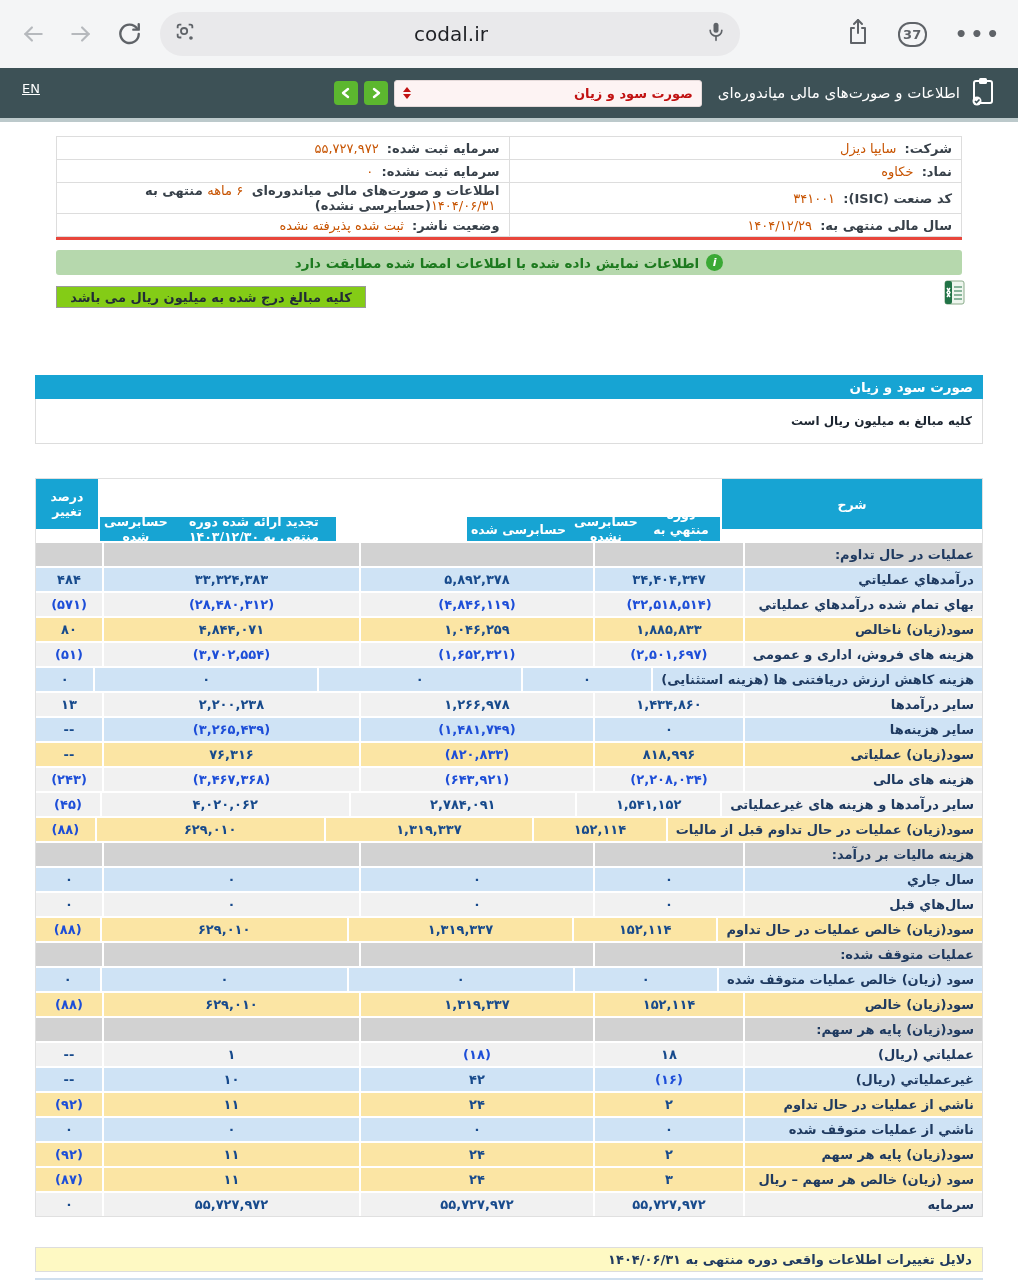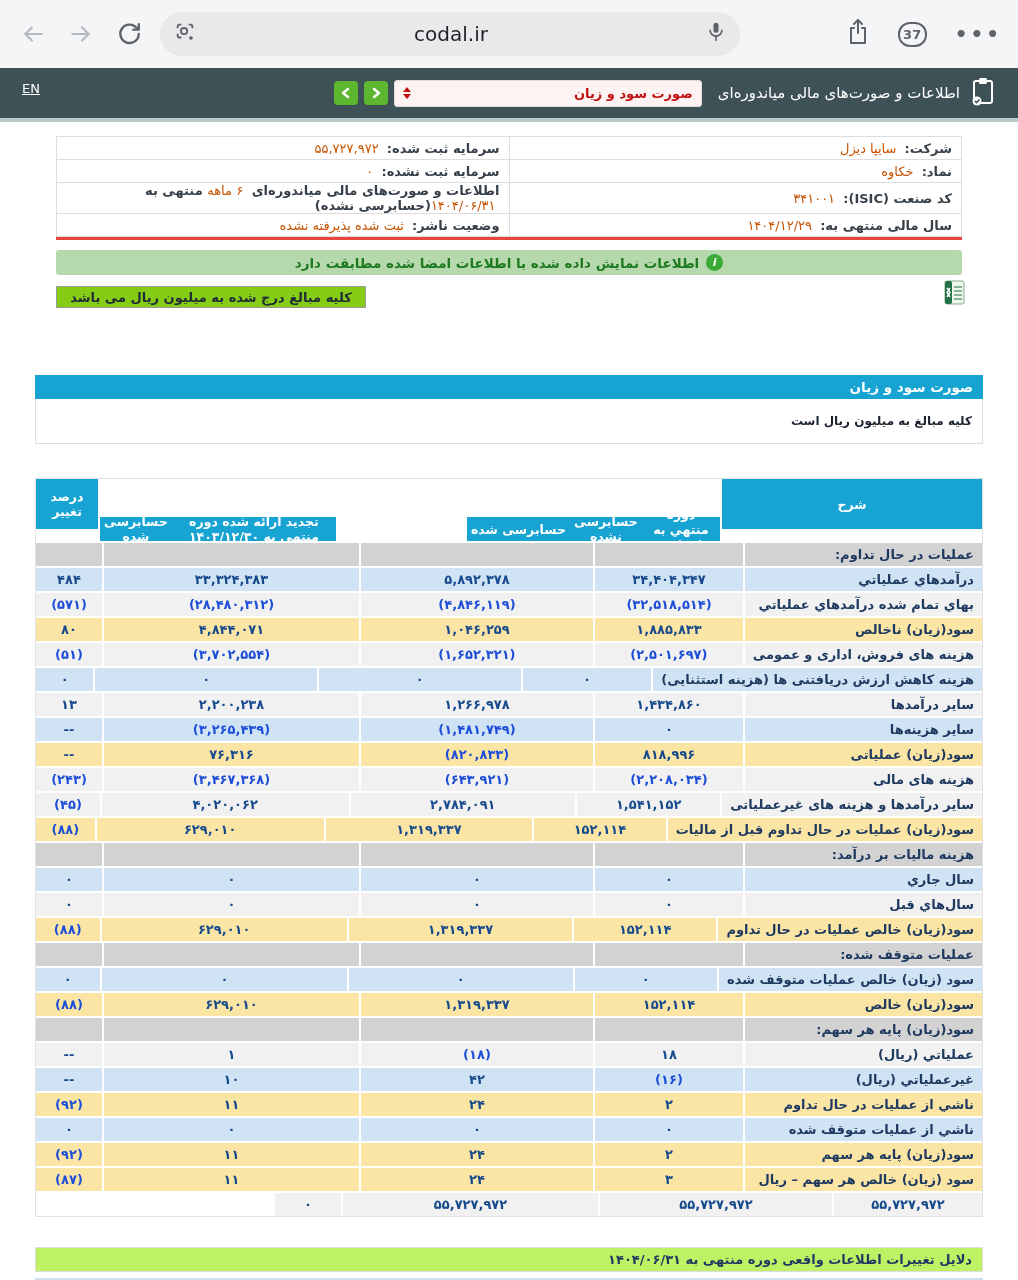--- a/index.html
+++ b/index.html
@@ -71,21 +71,21 @@
   .bg-blue .cell { background:#cfe3f5; }
   .bg-white .cell { background:#f1f1f1; }
   .bg-yellow .cell { background:#fbe5a4; }
   .bg-section .cell { background:#d2d2d2; }
   .lbl { color:#1f3a60; font-weight:bold; font-size:13px; white-space:nowrap; }
   .pos { color:#174a8c; font-weight:bold; font-size:13px; }
   .neg { color:#1d4ed8; font-weight:bold; font-size:13px; }
   .dash { color:#174a8c; font-weight:bold; font-size:13px; }
   
   .footer { margin:30px 35px 0; direction:rtl; }
-  .fbar { height:25px; background:#bef264; border:1px solid #ddd; display:flex; align-items:center;
+  .fbar { height:25px; background:#fef9c3; border:1px solid #ddd; display:flex; align-items:center;
           padding:0 10px; font-size:13px; font-weight:bold; color:#1f3a60; margin-bottom:5px; cursor:pointer; }
   .fstrip { height:7px; background:#cfdfee; border-top:1px solid #fff; border-bottom:1px solid #fff; margin-bottom:6px; }
 </style>
 </head>
 <body>
 
 <div class="chrome">
   <div class="nav-ic">
     <svg width="26" height="26" viewBox="0 0 24 24" fill="none" stroke="#b6b9bd" stroke-width="2" stroke-linecap="round">
         <path d="M20 12H5"></path>
@@ -656,20 +656,23 @@
           <span class="pos">۲۴</span>
         </div>
         <div class="cell c-v3">
           <span class="pos">۱۱</span>
         </div>
         <div class="cell c-chg">
           <span class="neg">(۸۷)</span>
         </div>
       </div>
       <div class="trow bg-white">
+        <div class="cell c-label">
+          <span class="lbl">سرمایه</span>
+        </div>
         <div class="cell c-v1">
           <span class="pos">۵۵,۷۲۷,۹۷۲</span>
         </div>
         <div class="cell c-v2">
           <span class="pos">۵۵,۷۲۷,۹۷۲</span>
         </div>
         <div class="cell c-v3">
           <span class="pos">۵۵,۷۲۷,۹۷۲</span>
         </div>
         <div class="cell c-chg">

